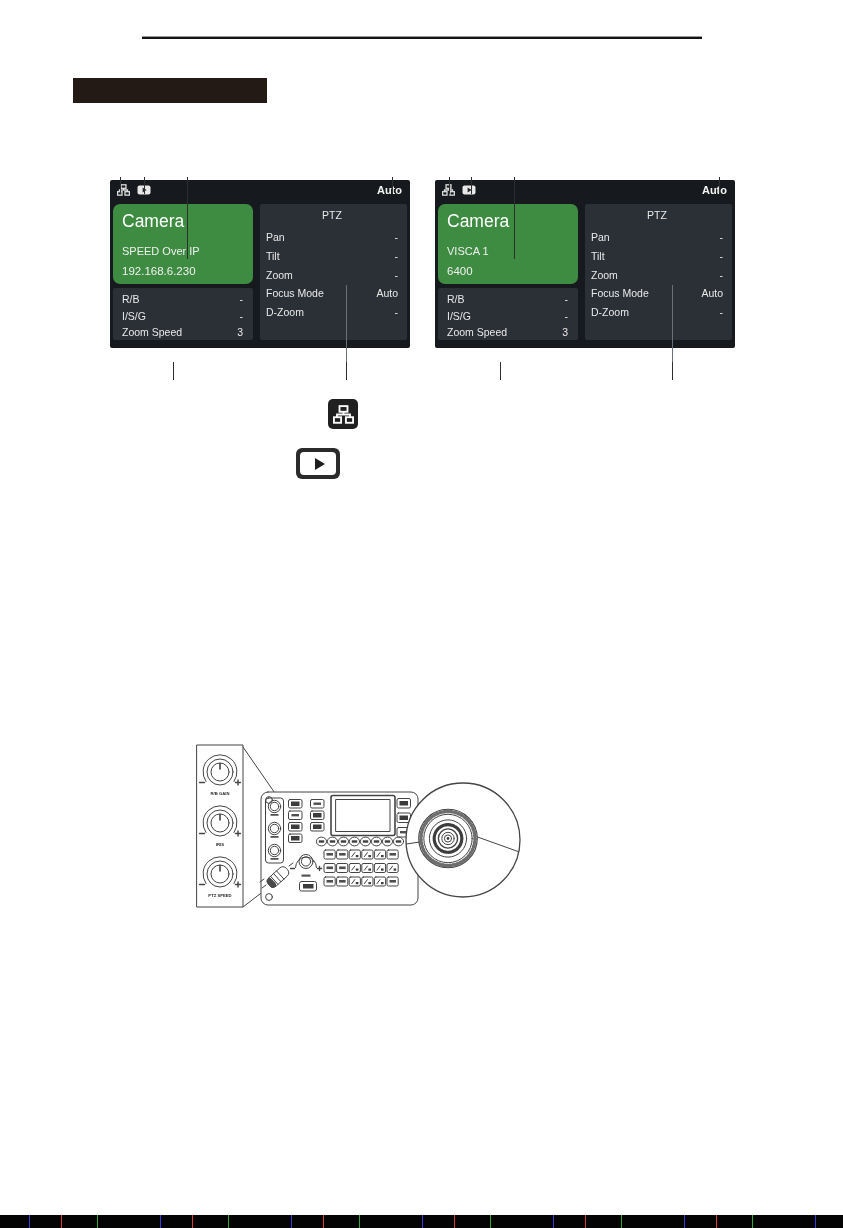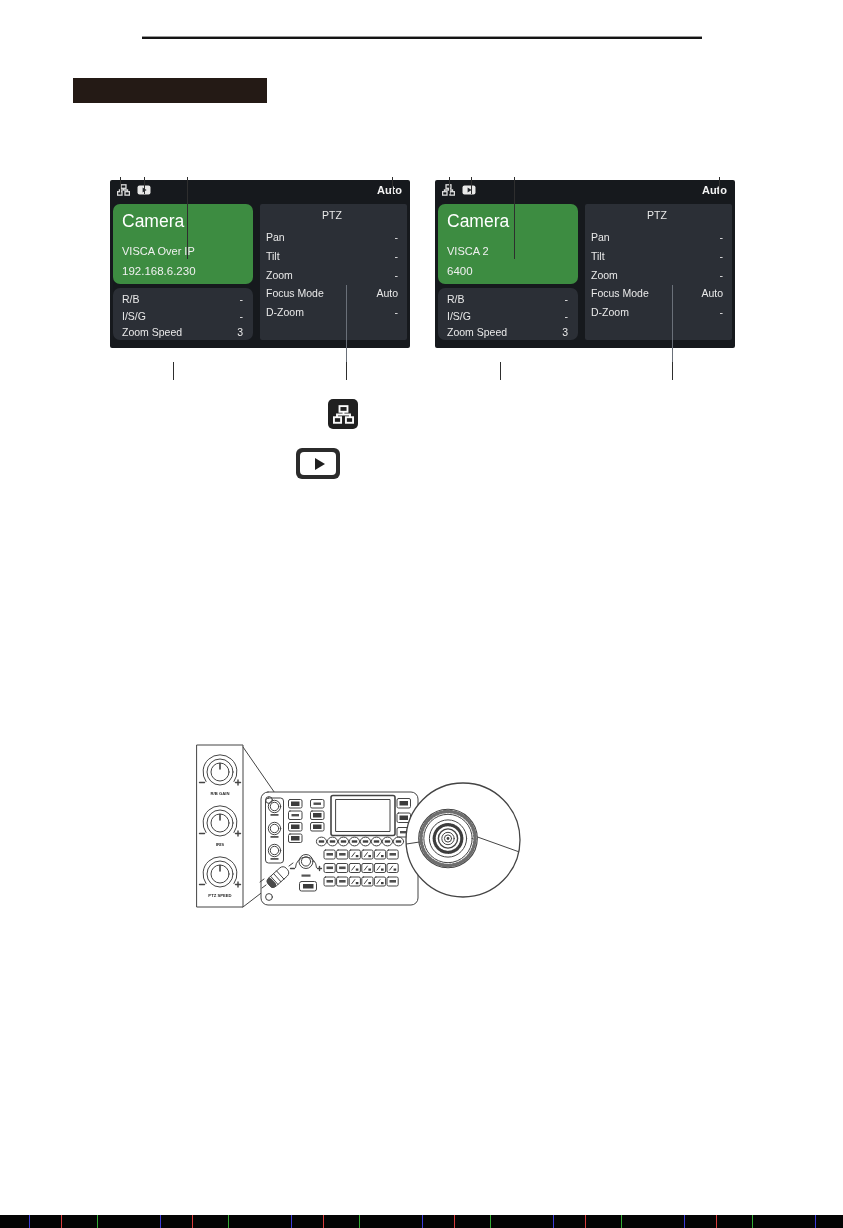--- a/index.html
+++ b/index.html
@@ -16,21 +16,21 @@
          border-radius:2px;color:#e9e9e9;text-decoration:underline;}
   .statusbar{position:absolute;top:0;left:0;right:0;height:19px;display:flex;
              align-items:center;padding:0 8px 0 7px;gap:7px;box-sizing:border-box;}
   .auto{margin-left:auto;font-size:11px;font-weight:bold;color:#f3f3f3;}
   .greenbox{position:absolute;left:3px;top:24px;width:140px;height:80px;background:#3d8c41;
             border-radius:7px;box-sizing:border-box;padding-left:9px;overflow:hidden;}
   .cam-title{font-size:17.5px;line-height:19px;margin-top:8px;color:#ffffff;}
   .cam-l2{font-size:11px;line-height:13px;margin-top:14px;color:#f0f0f0;}
   .cam-l3{font-size:11.5px;line-height:13px;margin-top:7px;color:#f0f0f0;}
   .imgbox{position:absolute;left:3px;top:108px;width:140px;height:52px;background:#2b2f36;
-          border-radius:7px;box-sizing:border-box;padding:3px 10px 0 9px;}
+          border-radius:2px;box-sizing:border-box;padding:3px 10px 0 9px;}
   .imgbox .row{display:flex;justify-content:space-between;font-size:10.5px;line-height:16.5px;}
   .ptzbox{position:absolute;left:150px;top:24px;width:147px;height:136px;background:#2b2f36;
           border-radius:2px;box-sizing:border-box;padding:5px 9px 0 6px;}
   .ptz-title{text-align:center;font-size:10.5px;line-height:13px;}
   .ptz-rows{margin-top:6px;}
   .ptzbox .row{display:flex;justify-content:space-between;font-size:10.5px;line-height:18.8px;gap:19px;}
 
   
   .cl{position:absolute;width:1px;background:#2e2e2e;z-index:4;}
   .cl.gray{background:#6a7079;}
@@ -72,21 +72,21 @@
         </g>
       </svg>
       <svg width="14" height="10" viewBox="0 0 14 10">
         <rect x="0.5" y="0.5" width="13" height="9" rx="2" fill="#e8e8e8"></rect>
         <path d="M5.6 2.6 L9.6 5 L5.6 7.4 Z" fill="#22262b"></path>
       </svg>
       <span class="auto">Auto</span>
     </div>
     <div class="greenbox">
       <div class="cam-title">Camera</div>
-      <div class="cam-l2">VISCA Over IP</div>
+      <div class="cam-l2">SPEED Over IP</div>
       <div class="cam-l3">192.168.6.230</div>
     </div>
     <div class="imgbox">
       <div class="row">
         <span>R/B</span>
           <span>-</span>
         </div>
       <div class="row">
         <span>I/S/G</span>
           <span>-</span>
@@ -134,21 +134,21 @@
         </g>
       </svg>
       <svg width="14" height="10" viewBox="0 0 14 10">
         <rect x="0.5" y="0.5" width="13" height="9" rx="2" fill="#e8e8e8"></rect>
         <path d="M5.6 2.6 L9.6 5 L5.6 7.4 Z" fill="#22262b"></path>
       </svg>
       <span class="auto">Auto</span>
     </div>
     <div class="greenbox">
       <div class="cam-title">Camera</div>
-      <div class="cam-l2">VISCA 2</div>
+      <div class="cam-l2">VISCA 1</div>
       <div class="cam-l3">6400</div>
     </div>
     <div class="imgbox">
       <div class="row">
         <span>R/B</span>
           <span>-</span>
         </div>
       <div class="row">
         <span>I/S/G</span>
           <span>-</span>

